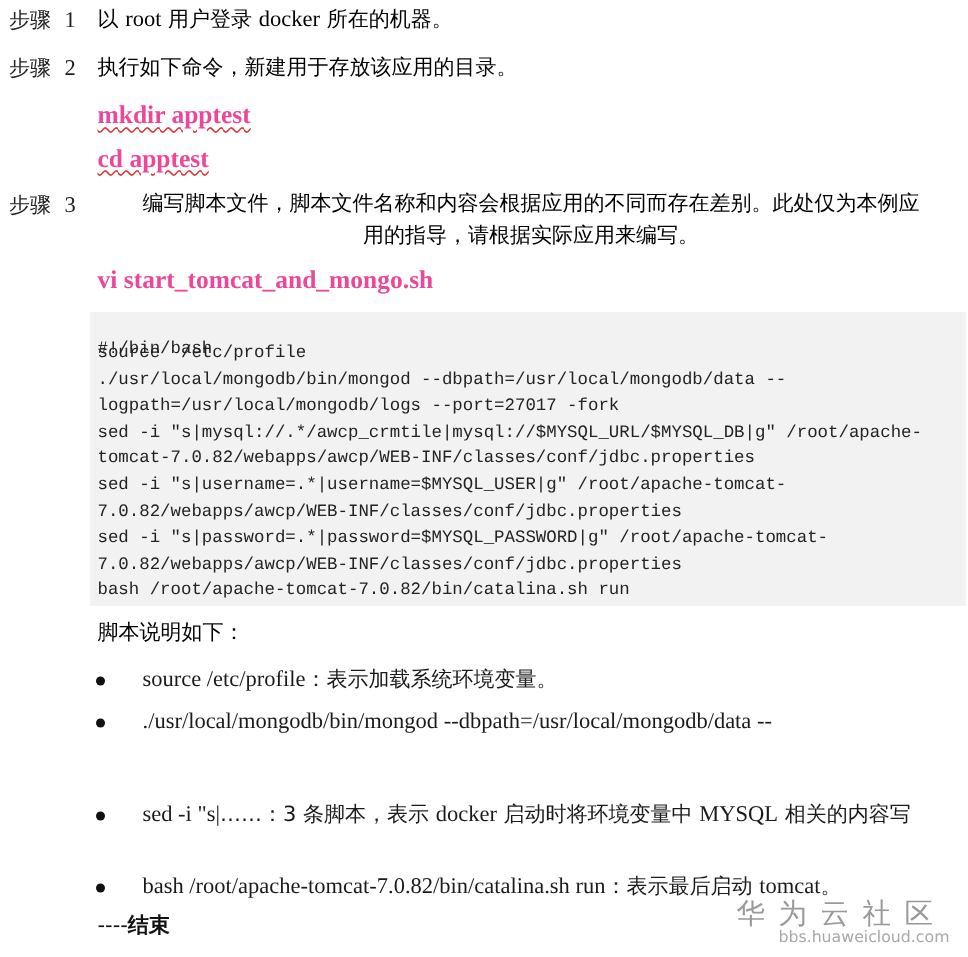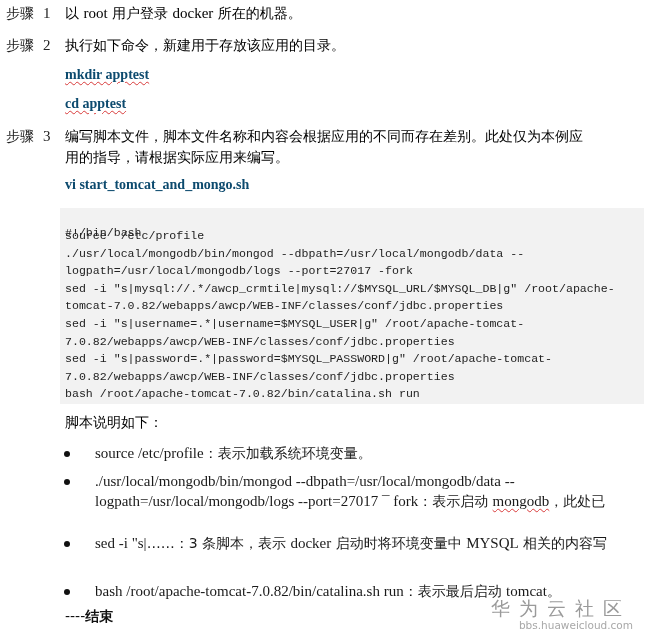--- a/index.html
+++ b/index.html
@@ -13,21 +13,21 @@
     font-size: 14px; color: #222; white-space: nowrap;
     font-family: "DejaVu Sans", sans-serif;
   }
   .step-num { display: inline-block; margin-left: 9px; font-family: "Liberation Serif", serif; font-size: 15px; }
   .step-text {
     font-size: 14px; line-height: 21px; color: #000000;
     font-family: "DejaVu Sans", "Liberation Serif", sans-serif;
   }
   .serif { font-family: "Liberation Serif", serif; }
   .cmd {
-    font-family: "Liberation Serif", serif; font-weight: bold; font-size: 14px; color: #0c4a6e;
+    font-family: "Liberation Serif", serif; font-weight: bold; font-size: 17px; color: #ec4899;
   }
   .squig {
     text-decoration: underline wavy #d83b3b; text-decoration-thickness: 1px;
     text-underline-offset: 2px;
   }
   .codebox {
     left: 60px; top: 208px; width: 584px; height: 196px;
     background: #f2f2f2;
   }
   .code-line {
@@ -65,21 +65,21 @@
 <div class="abs step-label" style="left:6px; top:37px;">
   <span>步骤</span><span class="step-num">2</span>
 </div>
 <div class="abs step-text" style="left:65px; top:35px;">执行如下命令，新建用于存放该应用的目录。</div>
 <div class="abs cmd" style="left:65px; top:67px;"><span class="squig">mkdir apptest</span></div>
 <div class="abs cmd" style="left:65px; top:96px;"><span class="squig">cd apptest</span></div>
 
 <div class="abs step-label" style="left:6px; top:128px;">
   <span>步骤</span><span class="step-num">3</span>
 </div>
-<div class="abs step-text" style="left:65px; top:126px; width:578px;">
+<div class="abs step-text" style="left:65px; top:126px; width:578px;text-align:center;">
   <div>编写脚本文件，脚本文件名称和内容会根据应用的不同而存在差别。此处仅为本例应</div>
   <div>用的指导，请根据实际应用来编写。</div>
 </div>
 <div class="abs cmd" style="left:65px; top:177px;">vi start_tomcat_and_mongo.sh</div>
 
 <div class="abs codebox"></div>
 <div class="code-line" style="top:224px;">#!/bin/bash</div>
 <div class="code-line" style="top:227px;">source  /etc/profile</div>
 <div class="code-line" style="top:245px;">./usr/local/mongodb/bin/mongod --dbpath=/usr/local/mongodb/data --</div>
 <div class="code-line" style="top:262px;">logpath=/usr/local/mongodb/logs --port=27017 -fork</div>
@@ -94,21 +94,20 @@
 <div class="abs step-text" style="left:65px; top:412px;">脚本说明如下：</div>
 
 <div class="bullet" style="top:451px;"></div>
 <div class="item-text" style="top:443px;">
   <span class="en">source /etc/profile</span><span>：表示加载系统环境变量。</span>
 </div>
 
 <div class="bullet" style="top:479px;"></div>
 <div class="item-text" style="top:471px;">
   <div class="en">./usr/local/mongodb/bin/mongod --dbpath=/usr/local/mongodb/data --</div>
-  <div><span class="en">logpath=/usr/local/mongodb/logs --port=27017  ¯ fork</span><span>：表示启动 </span><span class="en squig">mongodb</span><span>，此处已</span></div>
 </div>
 
 <div class="bullet" style="top:541px;"></div>
 <div class="item-text" style="top:533px;">
   <div><span class="en">sed -i "s|</span><span>……：3 条脚本，表示 </span><span class="en">docker</span><span> 启动时将环境变量中 </span><span class="en">MYSQL</span><span> 相关的内容写</span></div>
 </div>
 
 <div class="bullet" style="top:589px;"></div>
 <div class="item-text" style="top:581px;">
   <span class="en">bash /root/apache-tomcat-7.0.82/bin/catalina.sh run</span><span>：表示最后启动 </span><span class="en">tomcat</span><span>。</span>

